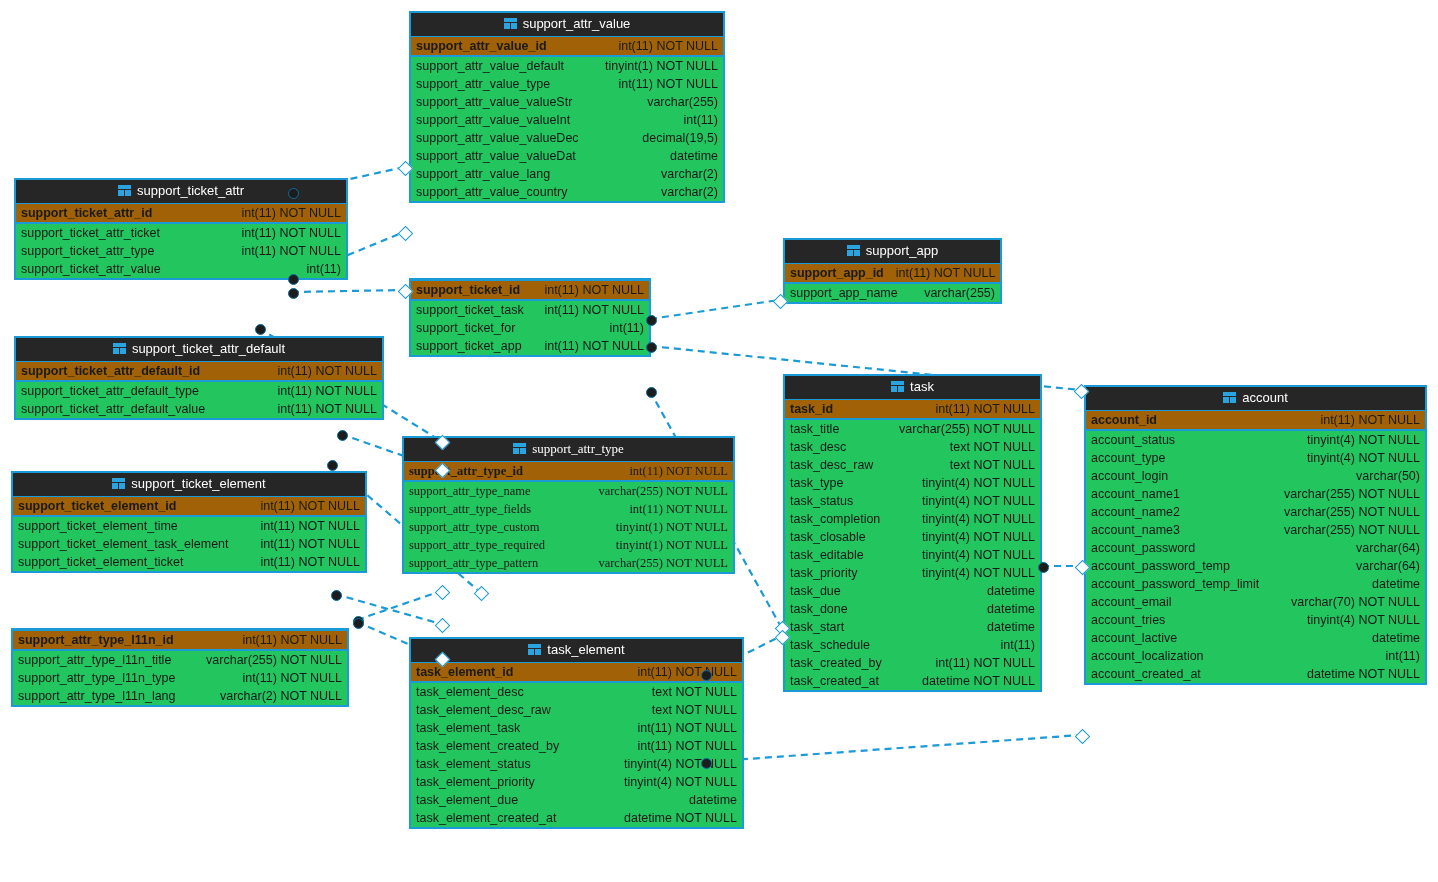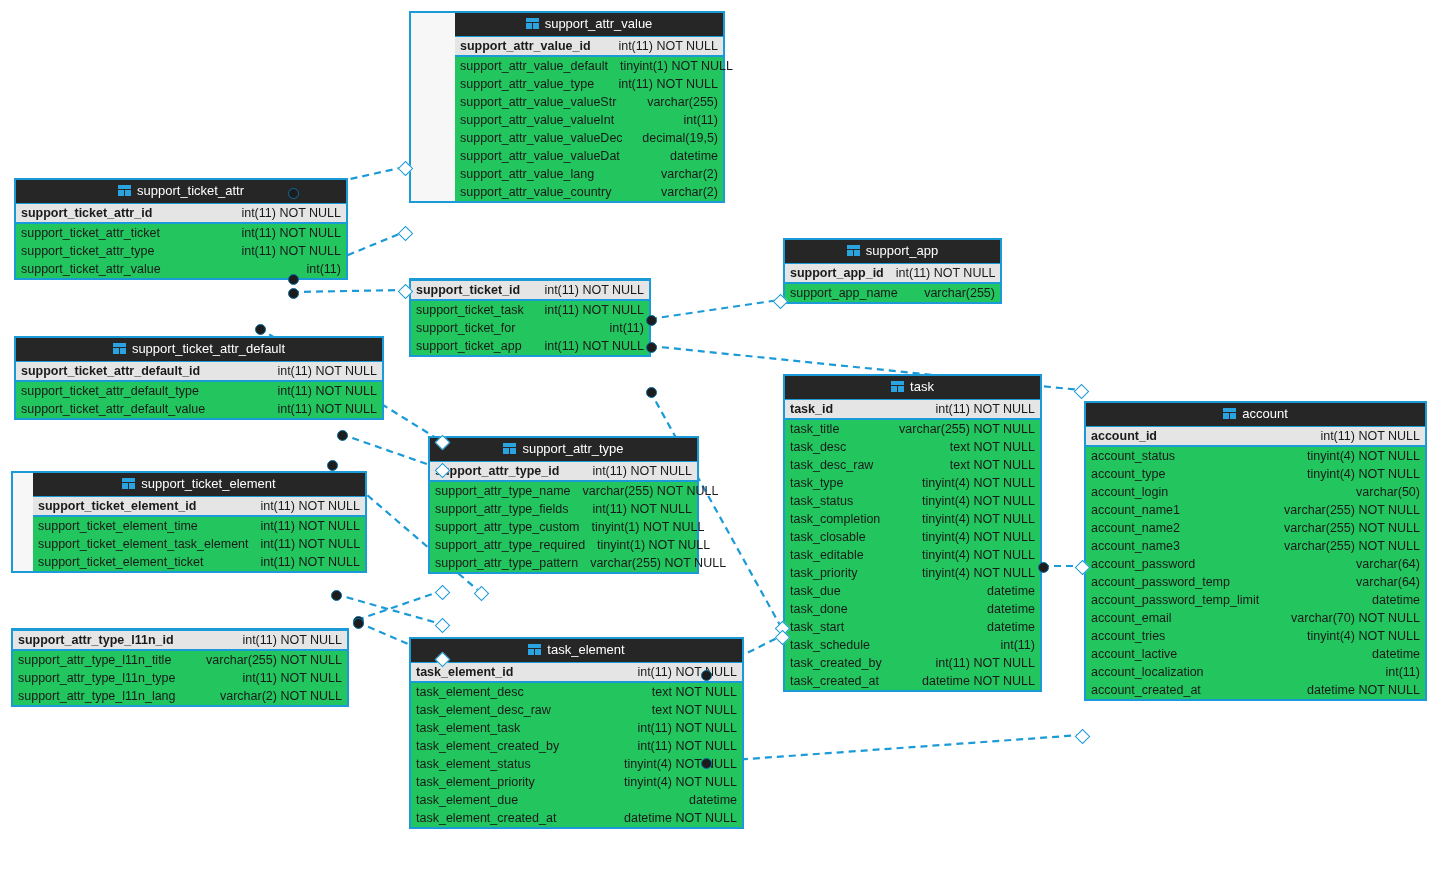--- a/index.html
+++ b/index.html
@@ -58,21 +58,21 @@
   .tbl-icon i {
     position: absolute;
     display: block;
     background: #2aa4e0;
   }
   .tbl-icon i.bar  { left: 0; top: 0;    width: 13px; height: 4px; }
   .tbl-icon i.c1   { left: 0; top: 5px;  width: 6px;  height: 6px; }
   .tbl-icon i.c2   { left: 7px; top: 5px; width: 6px; height: 6px; }
 
   .pk-row {
-    background: #e5e5e5;
+    background: #a16207;
     border-bottom: 2px solid #1a9ad7;
     border-top: 1px solid #1a9ad7;
   }
   .rows {
     background: #22c55e;
   }
   .row {
     display: flex;
     justify-content: space-between;
     align-items: baseline;
@@ -151,21 +151,21 @@
     <div class="endpoint ep-dot" style="left: 650px; top: 346px;"></div>
     <div class="endpoint ep-dia" style="left: 1080px; top: 390px;"></div>
     <div class="endpoint ep-dot" style="left: 650px; top: 391px;"></div>
     <div class="endpoint ep-dia" style="left: 781px; top: 627px;"></div>
     <div class="endpoint ep-dot" style="left: 1042px; top: 566px;"></div>
     <div class="endpoint ep-dia" style="left: 1081px; top: 566px;"></div>
     <div class="endpoint ep-dot" style="left: 705px; top: 674px;"></div>
     <div class="endpoint ep-dia" style="left: 781px; top: 636px;"></div>
     <div class="endpoint ep-dot" style="left: 705px; top: 762px;"></div>
     <div class="endpoint ep-dia" style="left: 1081px; top: 735px;"></div>
-    <div class="entity" style="left: 409px; top: 11px; width: 316px; padding-left: 44px;">
+    <div class="entity" style="left: 409px; top: 11px; width: 316px;">
       <div class="ent-header">
         <span class="tbl-icon">
           <i class="bar"></i>
           <i class="c1"></i>
           <i class="c2"></i>
         </span>
         <span>support_attr_value</span>
       </div>
       <div class="pk-row">
         <div class="row">
@@ -379,21 +379,21 @@
         <div class="row">
           <span class="cname">task_created_by</span>
           <span class="ctype">int(11) NOT NULL</span>
         </div>
         <div class="row">
           <span class="cname">task_created_at</span>
           <span class="ctype">datetime NOT NULL</span>
         </div>
       </div>
     </div>
-    <div class="entity" style="left: 1084px; top: 385px; width: 343px; margin-top: 16px;">
+    <div class="entity" style="left: 1084px; top: 385px; width: 343px;">
       <div class="ent-header">
         <span class="tbl-icon">
           <i class="bar"></i>
           <i class="c1"></i>
           <i class="c2"></i>
         </span>
         <span>account</span>
       </div>
       <div class="pk-row">
         <div class="row">
@@ -453,21 +453,21 @@
         <div class="row">
           <span class="cname">account_localization</span>
           <span class="ctype">int(11)</span>
         </div>
         <div class="row">
           <span class="cname">account_created_at</span>
           <span class="ctype">datetime NOT NULL</span>
         </div>
       </div>
     </div>
-    <div class="entity" style="left: 428px; top: 436px; width: 271px;">
+    <div class="entity" style="left: 402px; top: 436px; width: 333px; font-family: Liberation Serif, serif;">
       <div class="ent-header">
         <span class="tbl-icon">
           <i class="bar"></i>
           <i class="c1"></i>
           <i class="c2"></i>
         </span>
         <span>support_attr_type</span>
       </div>
       <div class="pk-row">
         <div class="row">
@@ -491,21 +491,21 @@
         <div class="row">
           <span class="cname">support_attr_type_required</span>
           <span class="ctype">tinyint(1) NOT NULL</span>
         </div>
         <div class="row">
           <span class="cname">support_attr_type_pattern</span>
           <span class="ctype">varchar(255) NOT NULL</span>
         </div>
       </div>
     </div>
-    <div class="entity" style="left: 11px; top: 471px; width: 356px; padding-left: 20px;">
+    <div class="entity" style="left: 11px; top: 471px; width: 356px;">
       <div class="ent-header">
         <span class="tbl-icon">
           <i class="bar"></i>
           <i class="c1"></i>
           <i class="c2"></i>
         </span>
         <span>support_ticket_element</span>
       </div>
       <div class="pk-row">
         <div class="row">

